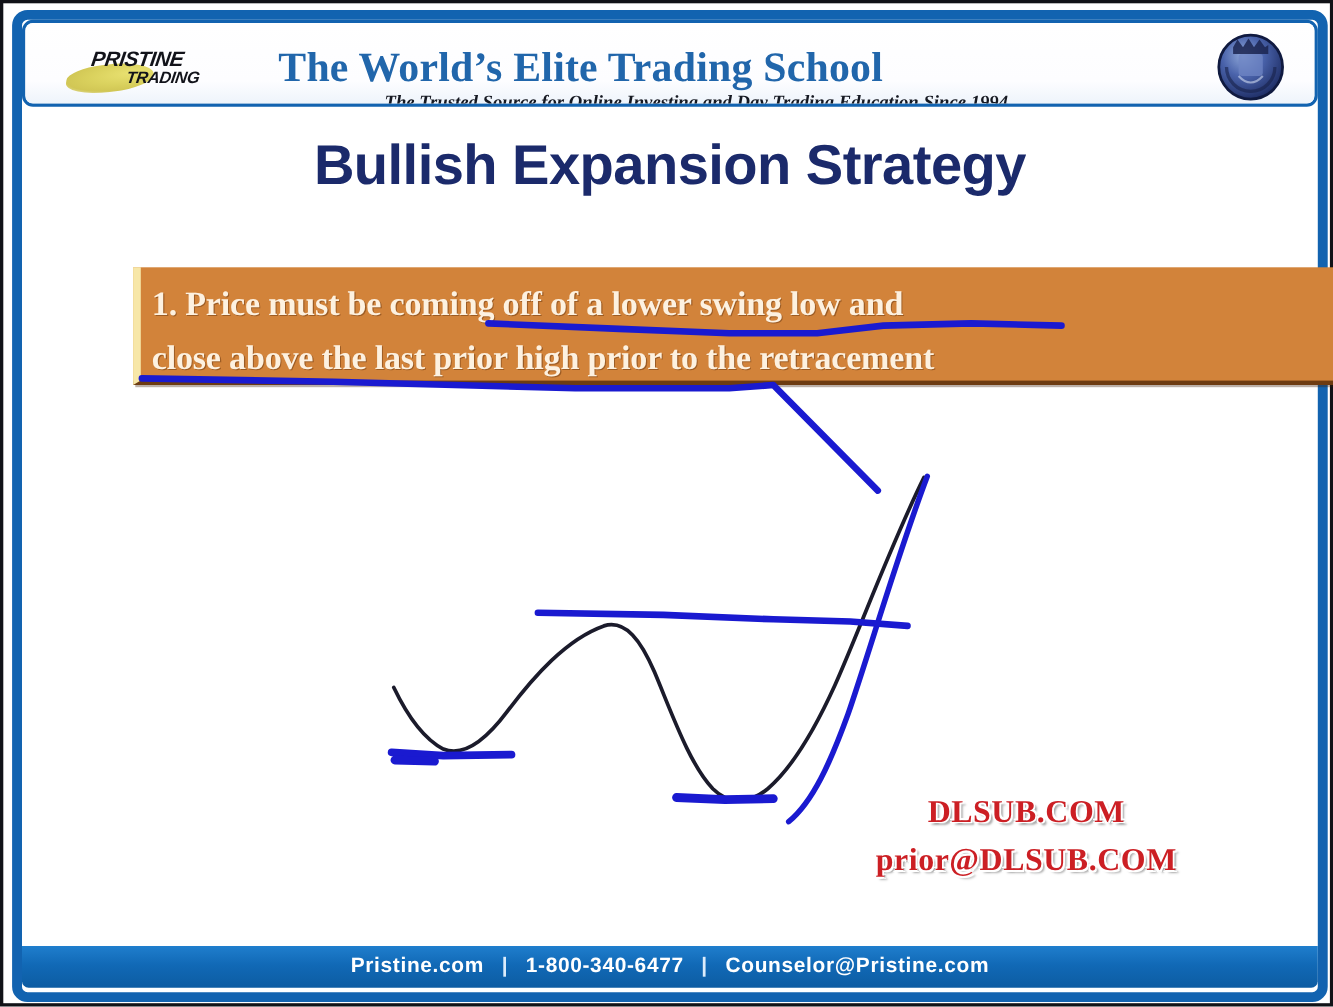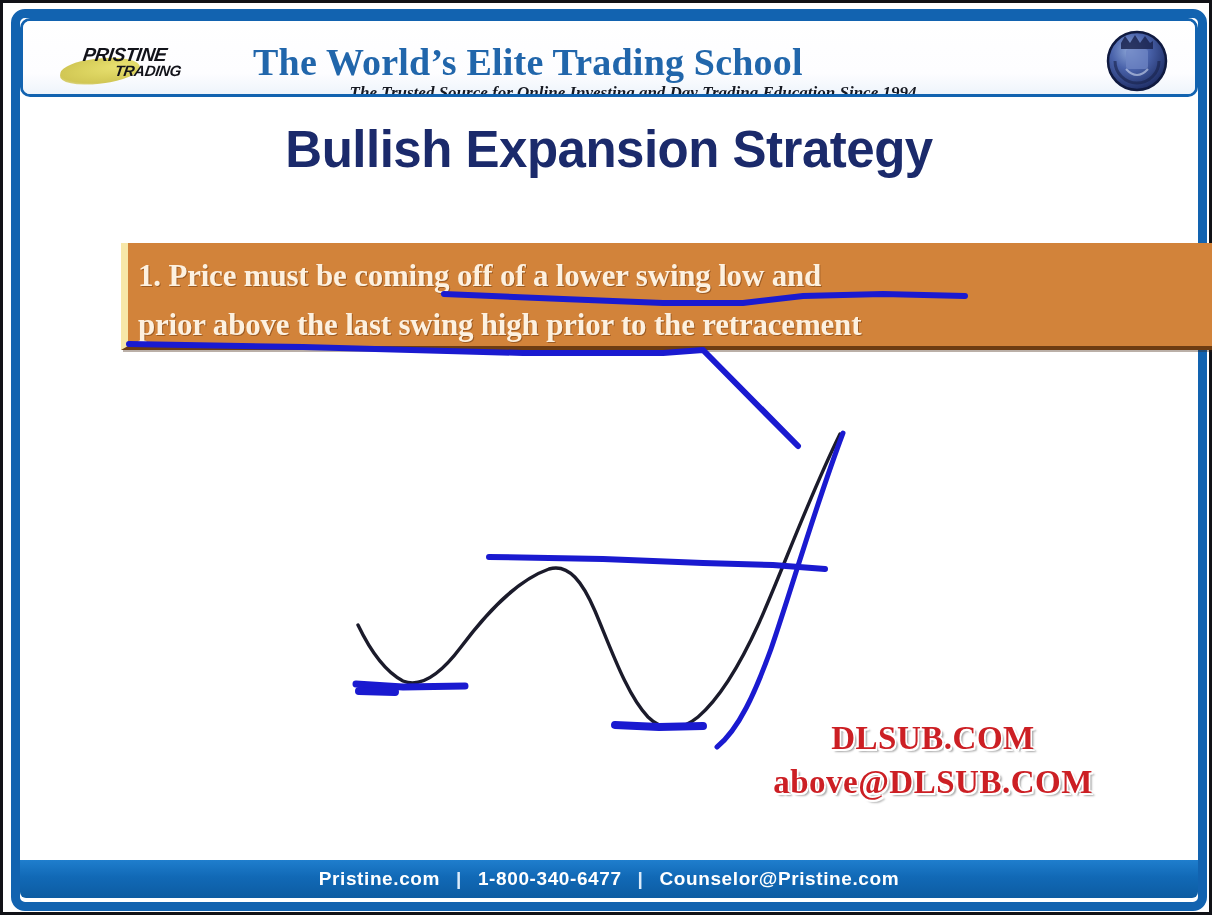--- a/index.html
+++ b/index.html
@@ -188,21 +188,21 @@
 
   
   #watermark {
     position: absolute;
     left: 690px;
     top: 713px;
     width: 480px;
     text-align: center;
     font-family: "Liberation Serif", serif;
     font-weight: bold;
-    font-size: 33px;
+    font-size: 29px;
     line-height: 44px;
     color: #cc1f24;
     letter-spacing: 0.5px;
     text-shadow:
       -1.5px -1.5px 0 #ffffff,
        1.5px -1.5px 0 #ffffff,
       -1.5px  1.5px 0 #ffffff,
        1.5px  1.5px 0 #ffffff,
        3px 3px 2px rgba(0,0,0,.35);
   }
@@ -266,21 +266,21 @@
       <path d="M25 42 q11 12 22 0" fill="none" stroke="#dde6f8" stroke-width="2" opacity=".55"></path>
       <path d="M14 34 a22 22 0 0 0 44 0" fill="none" stroke="#18214a" stroke-width="3" opacity=".6"></path>
     </svg>
   </div>
 
   <div id="slide-title">Bullish Expansion Strategy</div>
 
   <div id="callout-box">
     <div id="callout-text">
       <div>1. Price must be coming off of a lower swing low and</div>
-      <div>prior above the last swing high prior to the retracement</div>
+      <div>close above the last prior high prior to the retracement</div>
     </div>
   </div>
 
   <svg id="ink-layer" viewBox="0 0 1212 915">
 
     <path d="M355,622 C366,645 381,668 400,678
          C420,686 440,668 458,644
          C482,612 512,578 546,566
          C566,560 580,580 592,608
          C608,646 624,692 645,714
@@ -298,19 +298,19 @@
 
     <path d="M612,722 L656,724 L700,723" fill="none" stroke="#1a1ad0" stroke-width="8" stroke-linecap="round"></path>
 
     <path d="M441,291 L560,296 L660,300 L740,300 L800,293 L880,291 L962,293" fill="none" stroke="#1a1ad0" stroke-width="6" stroke-linecap="round"></path>
 
     <path d="M126,341 L300,344 L520,350 L660,350 L700,347 L795,443" fill="none" stroke="#1a1ad0" stroke-width="6" stroke-linecap="round" stroke-linejoin="round"></path>
   </svg>
 
   <div id="watermark">
     <div>DLSUB.COM</div>
-    <div id="watermark-line2">above@DLSUB.COM</div>
+    <div id="watermark-line2">prior@DLSUB.COM</div>
   </div>
 
   <div id="footer-bar">
     <div id="footer-text"><span>Pristine.com</span><span class="footer-sep">|</span><span>1-800-340-6477</span><span class="footer-sep">|</span><span>Counselor@Pristine.com</span></div>
   </div>
 </div>
 
 </body></html>

